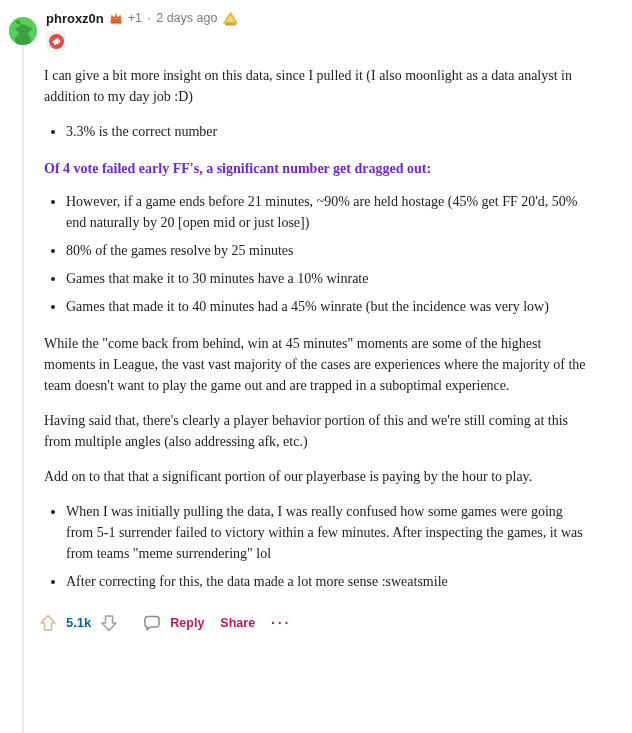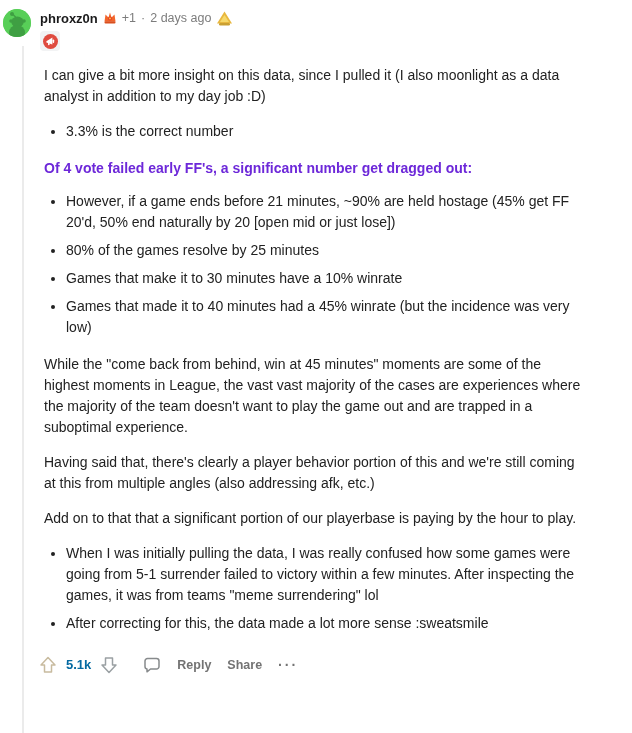--- a/index.html
+++ b/index.html
@@ -19,22 +19,22 @@
   .thread-line {
     position: absolute;
     left: 22px;
     top: 46px;
     bottom: 0;
     width: 2px;
     background: #ebebeb;
   }
   .header {
     display: flex;
-    align-items: flex-start;
-    padding: 9px 0 0 3px;
+    align-items: center;
+    padding: 9px 0 0 9px;
   }
   .avatar {
     width: 28px;
     height: 28px;
     border-radius: 50%;
     background: #58cf58;
     overflow: hidden;
     flex: 0 0 28px;
   }
   .header-meta { margin-left: 9px; }
@@ -63,20 +63,21 @@
     background: #f2f3f4;
     display: inline-flex;
     align-items: center;
     justify-content: center;
   }
   .content {
     margin: 12px 42px 18px 44px;
     font-size: 14px;
     line-height: 21px;
     color: #222222;
+    font-family: Liberation Serif, serif;
   }
   .content p { margin: 0 0 14px 0; }
   .content p.heading { font-weight: bold; color: #6d28d9; margin-bottom: 12px; }
   .content p.funfacts { margin-bottom: 10px; }
   .content ul {
     margin: 0 0 16px 0;
     padding-left: 22px;
     list-style: disc;
   }
   .content li { margin-bottom: 7px; }
@@ -99,28 +100,28 @@
   }
   .score {
     font-size: 13px;
     font-weight: bold;
     color: #0369a1;
     margin: 0 2px;
   }
   .action-btn {
     display: inline-flex;
     align-items: center;
-    gap: 16px;
+    gap: 9px;
     background: none;
     border: none;
     cursor: pointer;
     font-family: "Liberation Sans", "DejaVu Sans", sans-serif;
     font-size: 12.5px;
     font-weight: bold;
-    color: #737373;
+    color: #be185d;
     padding: 4px 6px;
   }
   .reply-btn { margin-left: 12px; }
   .more-btn { letter-spacing: 2px; font-size: 14px; }
 </style>
 </head>
 <body>
 
 <div class="comment">
   <div class="thread-line"></div>

